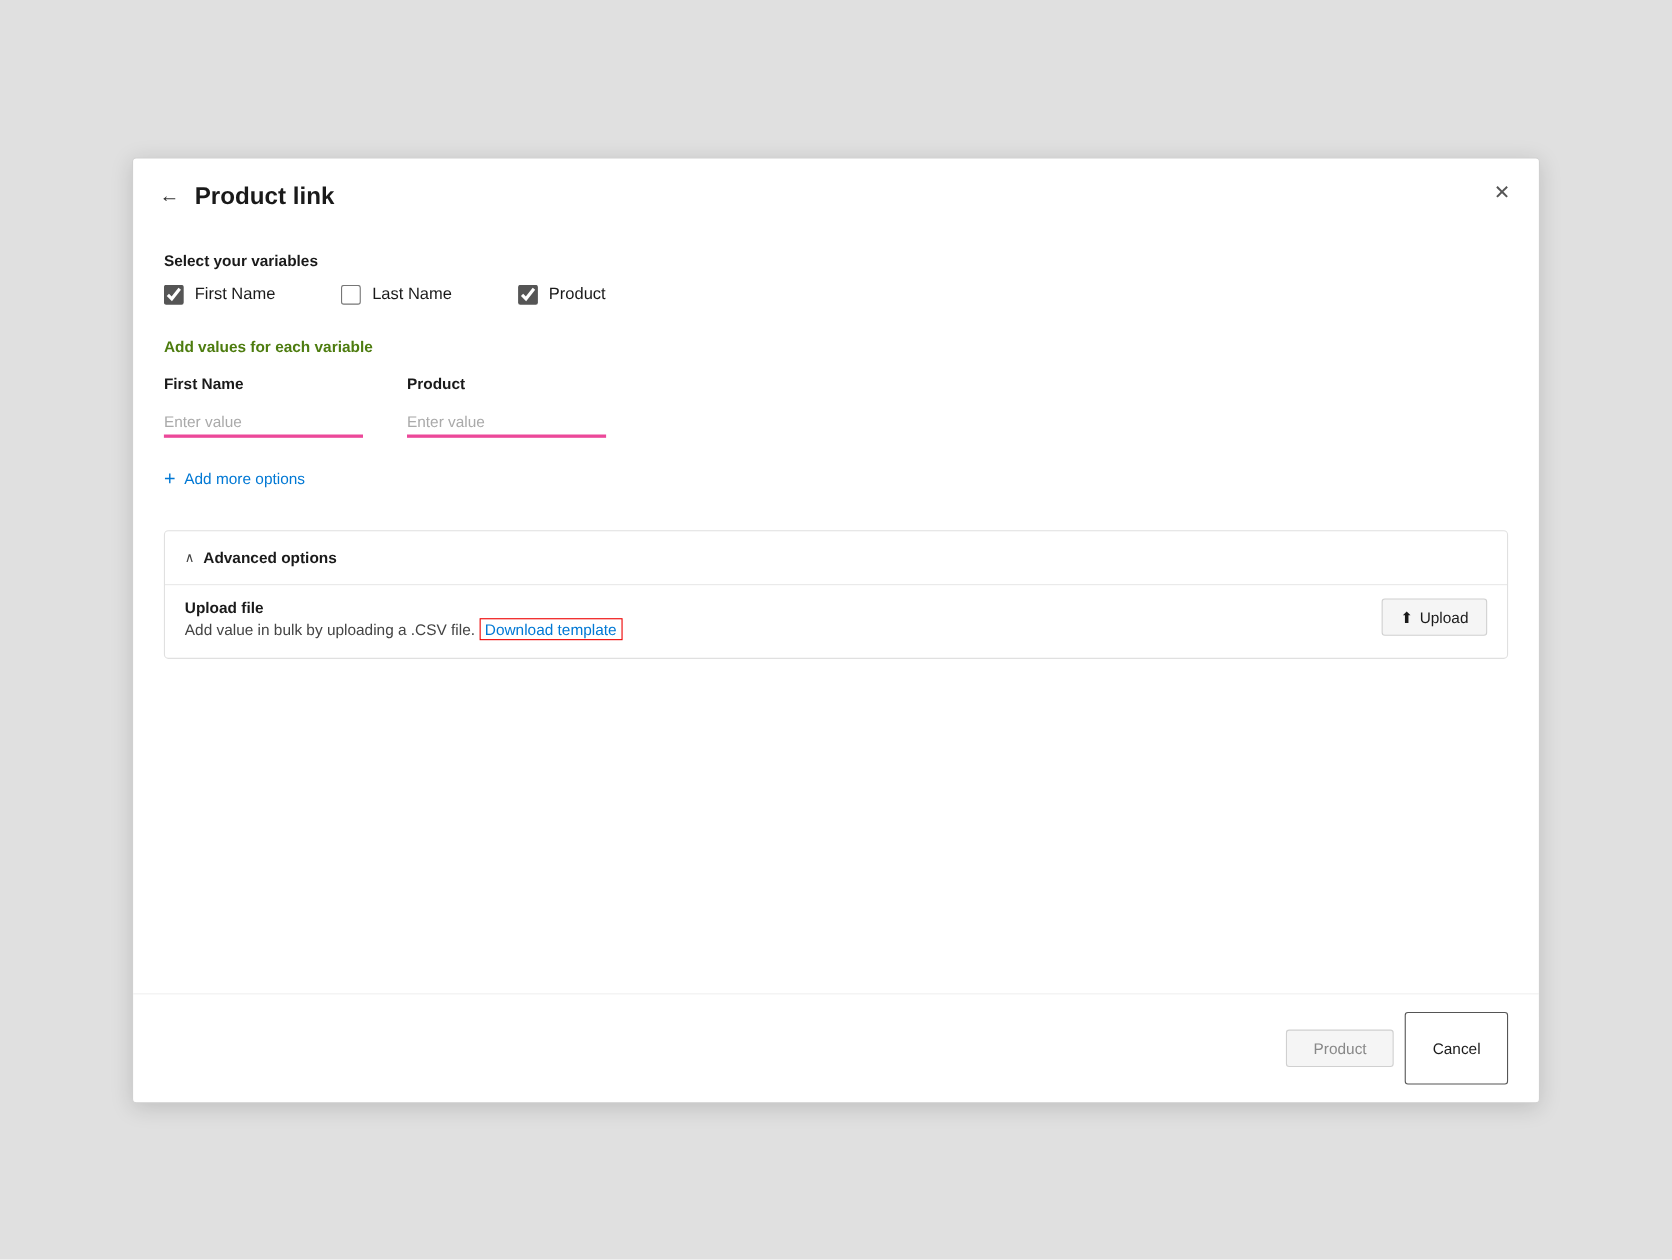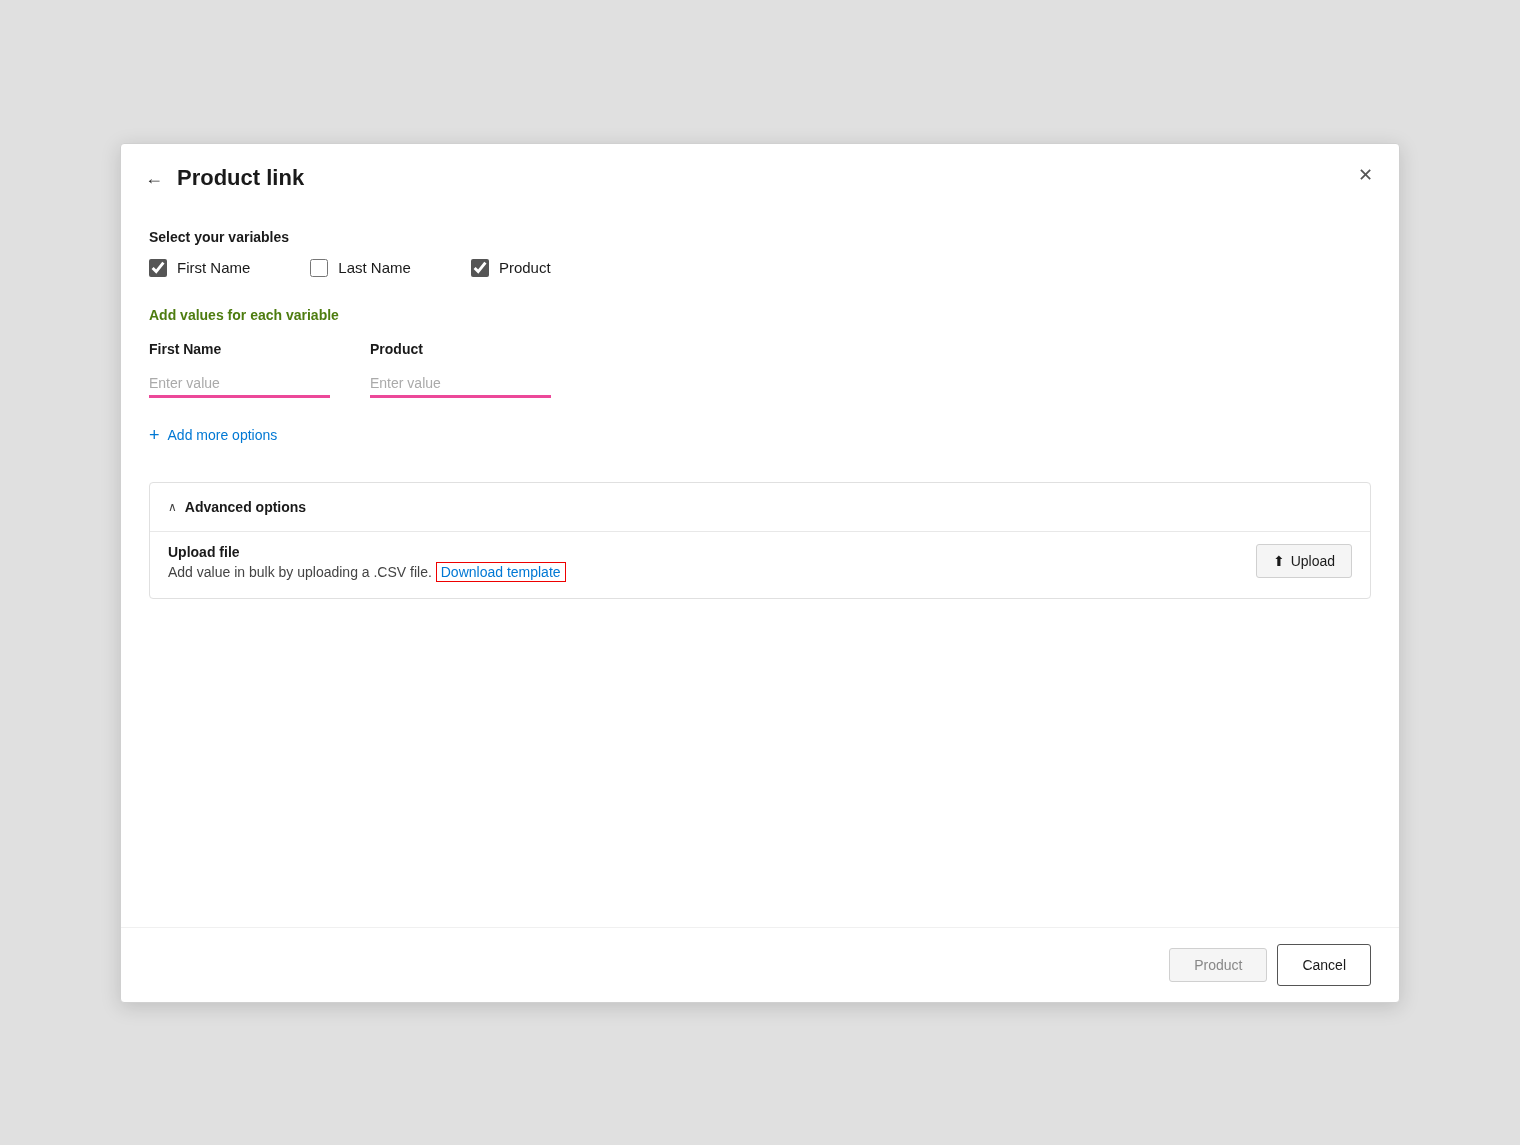--- a/index.html
+++ b/index.html
@@ -273,21 +273,21 @@
       padding: 8px 24px;
       font-size: 14px;
       color: #888;
       cursor: pointer;
     }
 
     .btn-cancel {
       background: #ffffff;
       border: 1px solid #555;
       border-radius: 3px;
-      padding: 12px 24px;
+      padding: 24px 24px;
       font-size: 14px;
       color: #1a1a1a;
       cursor: pointer;
       font-weight: 500;
     }
   </style>
 </head>
 <body>
 
 <div class="dialog-wrapper">

